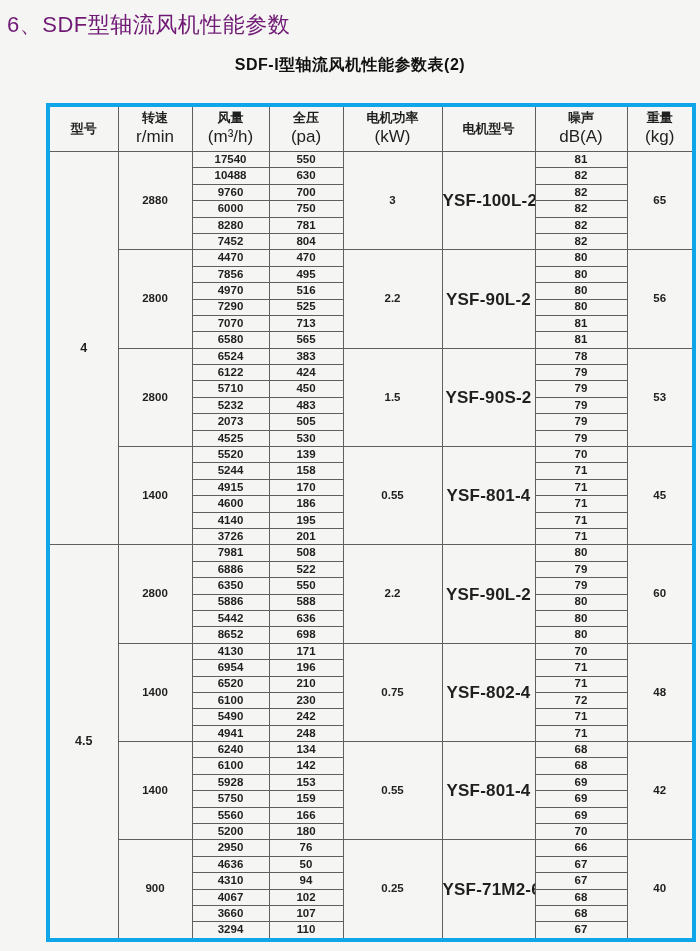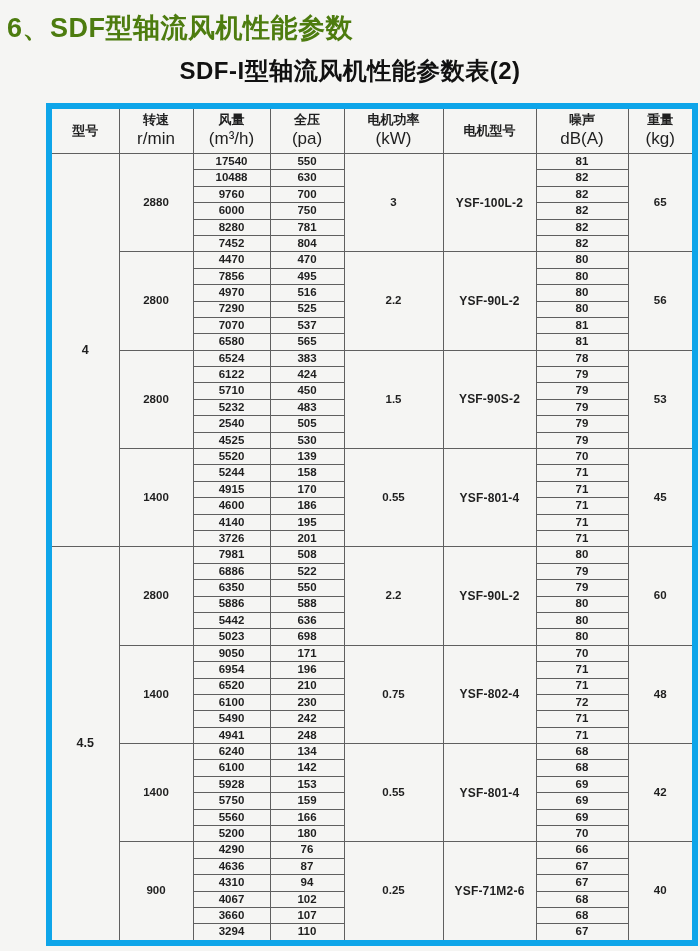--- a/index.html
+++ b/index.html
@@ -12,46 +12,46 @@
     height: 951px;
     background: #f5f5f3;
     font-family: "Liberation Sans", "DejaVu Sans", sans-serif;
     color: #1c1c1c;
     overflow: hidden;
   }
   .heading {
     position: absolute;
     left: 7px;
     top: 10px;
-    font-size: 27px;
-    font-weight: bold;
-    color: #4d7c0f;
+    font-size: 22px;
+    font-weight: normal;
+    color: #701a75;
     letter-spacing: 0.5px;
     white-space: nowrap;
   }
   .subtitle {
     position: absolute;
     left: 0;
     top: 55px;
     width: 700px;
     text-align: center;
-    font-size: 24px;
+    font-size: 16px;
     font-weight: bold;
     color: #111;
     letter-spacing: 0.5px;
   }
   table.perf {
     position: absolute;
     left: 46px;
     top: 103px;
     width: 646px;
     height: 834px;
     border-collapse: collapse;
     table-layout: fixed;
-    border: 6px solid #0ea5e9;
+    border: 4px solid #0ea5e9;
   }
   table.perf th, table.perf td {
     border: 1px solid #5f5f5f;
     text-align: center;
     vertical-align: middle;
     padding: 0;
     font-weight: bold;
     color: #1f1f1f;
     overflow: hidden;
     white-space: nowrap;
@@ -68,21 +68,21 @@
   }
   table.perf tbody td {
     font-size: 11.5px;
     height: 15.4px;
     line-height: 1;
   }
   table.perf td.model-cell {
     font-size: 12.5px;
   }
   table.perf td.motor-cell {
-    font-size: 12px;
+    font-size: 17px;
     letter-spacing: 0.2px;
   }
 </style>
 </head>
 <body>
 
 <div class="heading">6、SDF型轴流风机性能参数</div>
 <div class="subtitle">SDF-I型轴流风机性能参数表(2)</div>
 
 <table class="perf">
@@ -163,21 +163,21 @@
         <td class="pressure-cell">516</td>
         <td class="noise-cell">80</td>
       </tr>
       <tr>
         <td class="airflow-cell">7290</td>
         <td class="pressure-cell">525</td>
         <td class="noise-cell">80</td>
       </tr>
       <tr>
         <td class="airflow-cell">7070</td>
-        <td class="pressure-cell">537</td>
+        <td class="pressure-cell">713</td>
         <td class="noise-cell">81</td>
       </tr>
       <tr>
         <td class="airflow-cell">6580</td>
         <td class="pressure-cell">565</td>
         <td class="noise-cell">81</td>
       </tr>
       <tr>
         <td rowspan="6" class="speed-cell">2800</td>
         <td class="airflow-cell">6524</td>
@@ -196,21 +196,21 @@
         <td class="airflow-cell">5710</td>
         <td class="pressure-cell">450</td>
         <td class="noise-cell">79</td>
       </tr>
       <tr>
         <td class="airflow-cell">5232</td>
         <td class="pressure-cell">483</td>
         <td class="noise-cell">79</td>
       </tr>
       <tr>
-        <td class="airflow-cell">2540</td>
+        <td class="airflow-cell">2073</td>
         <td class="pressure-cell">505</td>
         <td class="noise-cell">79</td>
       </tr>
       <tr>
         <td class="airflow-cell">4525</td>
         <td class="pressure-cell">530</td>
         <td class="noise-cell">79</td>
       </tr>
       <tr>
         <td rowspan="6" class="speed-cell">1400</td>
@@ -270,27 +270,27 @@
         <td class="airflow-cell">5886</td>
         <td class="pressure-cell">588</td>
         <td class="noise-cell">80</td>
       </tr>
       <tr>
         <td class="airflow-cell">5442</td>
         <td class="pressure-cell">636</td>
         <td class="noise-cell">80</td>
       </tr>
       <tr>
-        <td class="airflow-cell">5023</td>
+        <td class="airflow-cell">8652</td>
         <td class="pressure-cell">698</td>
         <td class="noise-cell">80</td>
       </tr>
       <tr>
         <td rowspan="6" class="speed-cell">1400</td>
-        <td class="airflow-cell">9050</td>
+        <td class="airflow-cell">4130</td>
         <td class="pressure-cell">171</td>
         <td rowspan="6" class="power-cell">0.75</td>
         <td rowspan="6" class="motor-cell">YSF-802-4</td>
         <td class="noise-cell">70</td>
         <td rowspan="6" class="weight-cell">48</td>
       </tr>
       <tr>
         <td class="airflow-cell">6954</td>
         <td class="pressure-cell">196</td>
         <td class="noise-cell">71</td>
@@ -344,30 +344,30 @@
         <td class="pressure-cell">166</td>
         <td class="noise-cell">69</td>
       </tr>
       <tr>
         <td class="airflow-cell">5200</td>
         <td class="pressure-cell">180</td>
         <td class="noise-cell">70</td>
       </tr>
       <tr>
         <td rowspan="6" class="speed-cell">900</td>
-        <td class="airflow-cell">4290</td>
+        <td class="airflow-cell">2950</td>
         <td class="pressure-cell">76</td>
         <td rowspan="6" class="power-cell">0.25</td>
         <td rowspan="6" class="motor-cell">YSF-71M2-6</td>
         <td class="noise-cell">66</td>
         <td rowspan="6" class="weight-cell">40</td>
       </tr>
       <tr>
         <td class="airflow-cell">4636</td>
-        <td class="pressure-cell">87</td>
+        <td class="pressure-cell">50</td>
         <td class="noise-cell">67</td>
       </tr>
       <tr>
         <td class="airflow-cell">4310</td>
         <td class="pressure-cell">94</td>
         <td class="noise-cell">67</td>
       </tr>
       <tr>
         <td class="airflow-cell">4067</td>
         <td class="pressure-cell">102</td>

